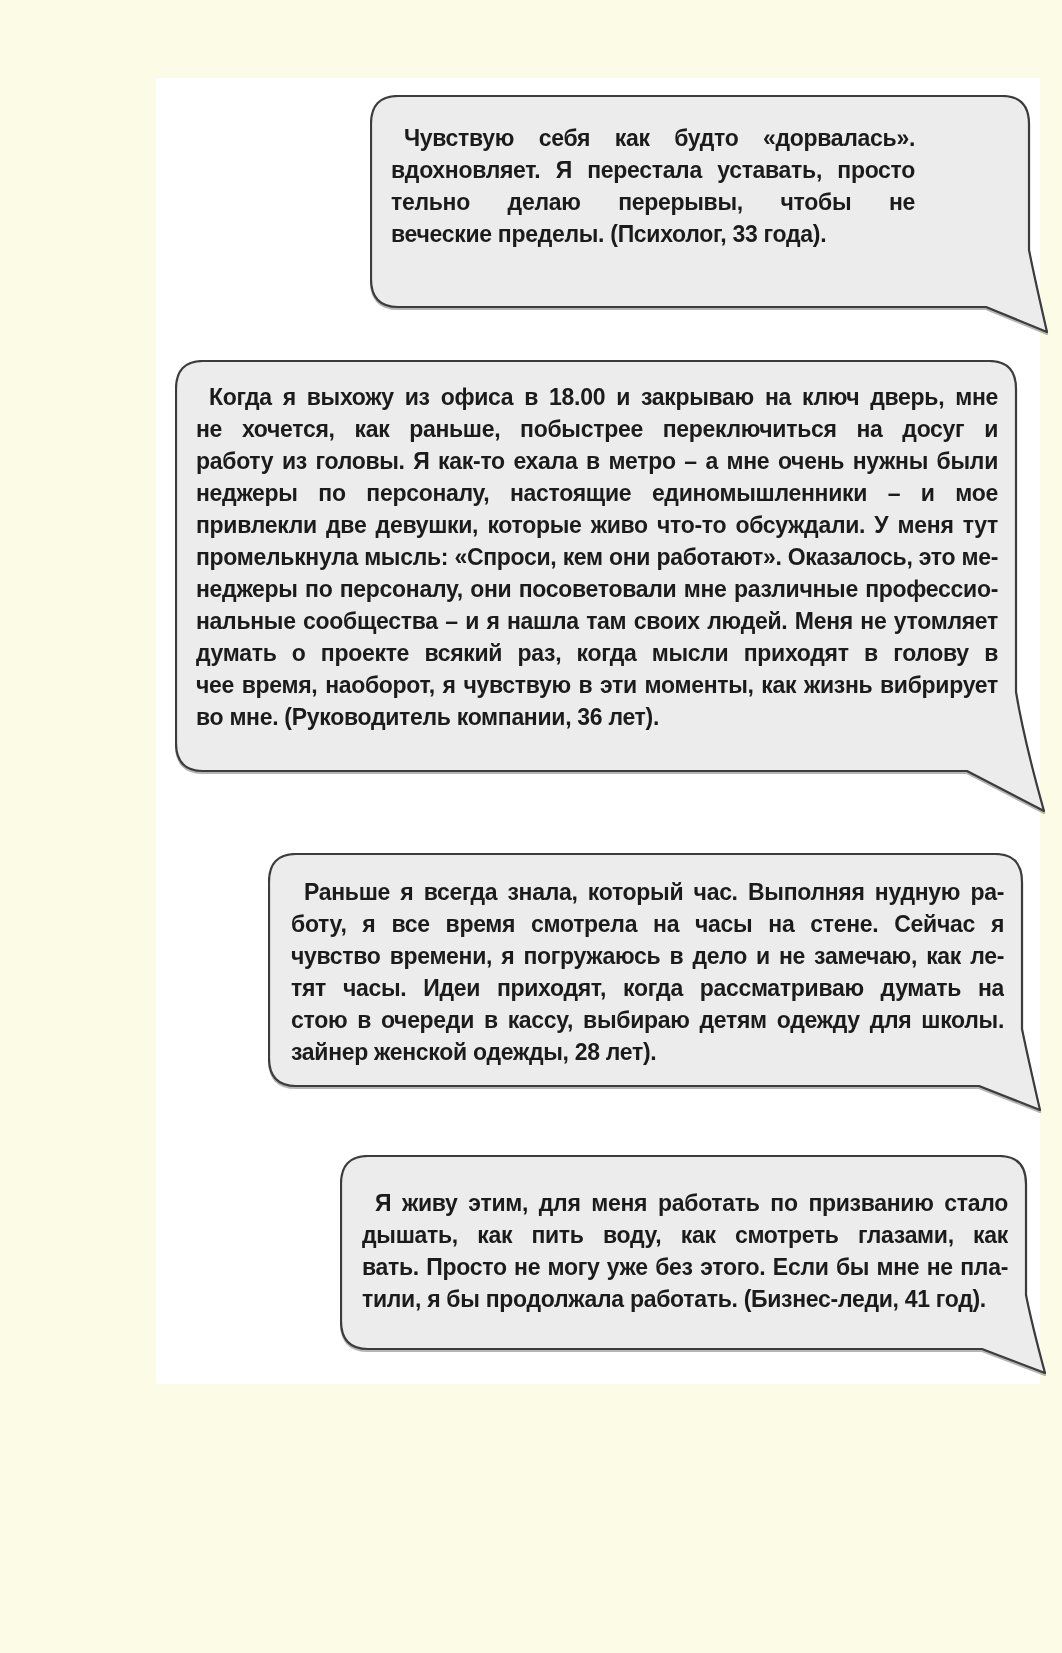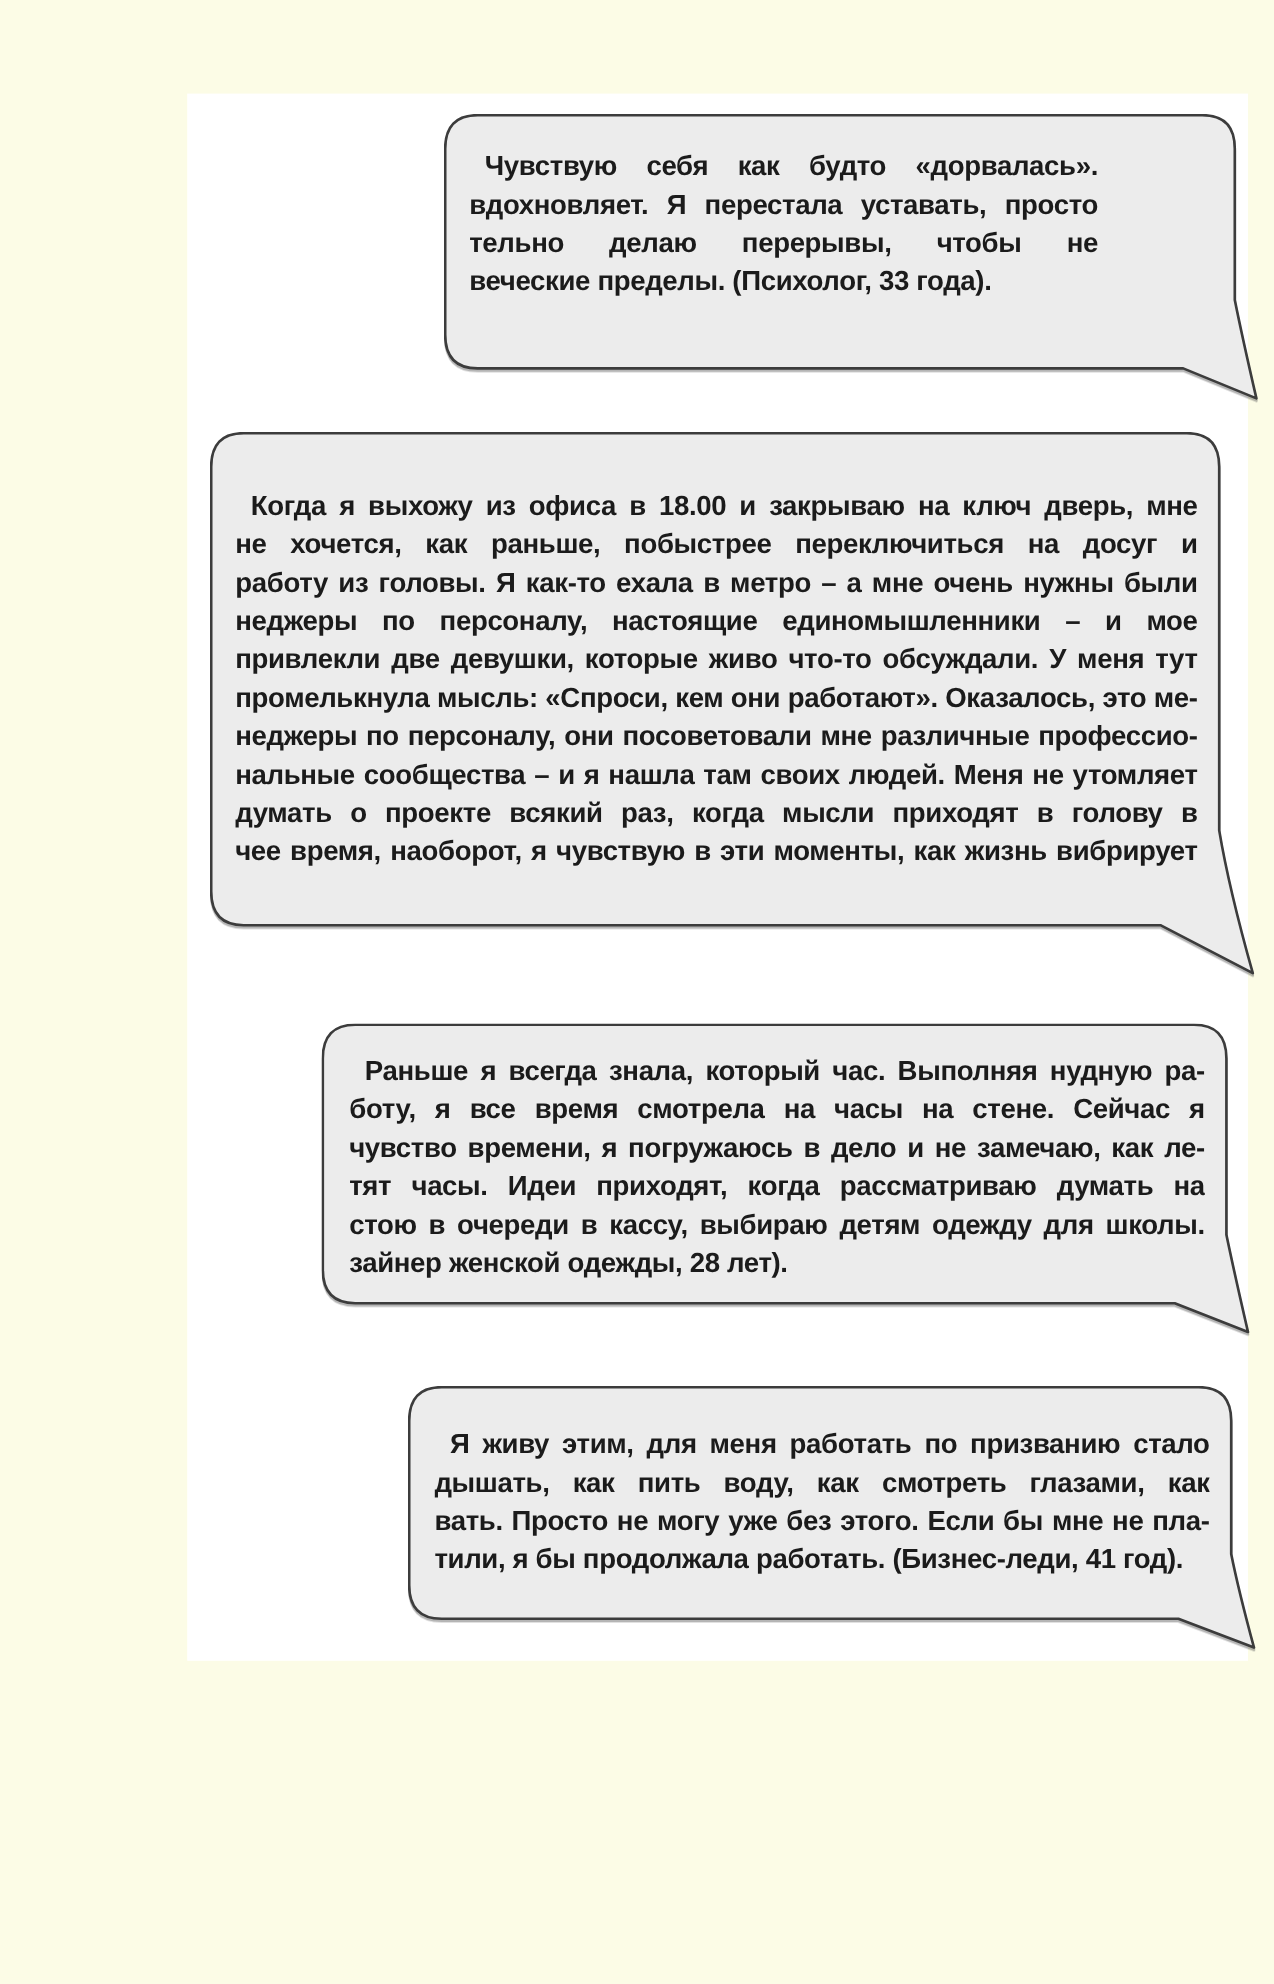--- a/index.html
+++ b/index.html
@@ -68,31 +68,32 @@
       <div class="line">вдохновляет. Я перестала уставать, просто принуди-</div>
       <div class="line">тельно делаю перерывы, чтобы не вышагнуть за чело-</div>
       <div class="line last">веческие пределы. (Психолог, 33 года).</div>
     </div>
 </div>
 
 <div class="bubble" style="left:175px;top:360px;width:872px;height:456px;">
   <svg class="bubble-svg" width="872" height="456" viewBox="0 0 872 456">
     <path class="bubble-shape" d="M 28,1 L 814,1 Q 841,1 841,29 L 841,332 Q 849,380 869,451 L 792,411 L 28,411 Q 1,411 1,383 L 1,29 Q 1,1 28,1 Z"></path>
   </svg>
-  <div class="bubble-text" style="width:842px;height:412px;padding:45px 19px 0 21px;">
+  <div class="bubble-text" style="width:842px;height:412px;padding:21px 19px 0 21px;">
       <div class="line first">Когда я выхожу из офиса в 18.00 и закрываю на ключ дверь, мне</div>
       <div class="line">не хочется, как раньше, побыстрее переключиться на досуг и выбросить</div>
       <div class="line">работу из головы. Я как-то ехала в метро – а мне очень нужны были ме-</div>
       <div class="line">неджеры по персоналу, настоящие единомышленники – и мое внимание</div>
       <div class="line">привлекли две девушки, которые живо что-то обсуждали. У меня тут же</div>
       <div class="line">промелькнула мысль: «Спроси, кем они работают». Оказалось, это ме-</div>
       <div class="line">неджеры по персоналу, они посоветовали мне различные профессио-</div>
       <div class="line">нальные сообщества – и я нашла там своих людей. Меня не утомляет</div>
       <div class="line">думать о проекте всякий раз, когда мысли приходят в голову в нерабо-</div>
       <div class="line">чее время, наоборот, я чувствую в эти моменты, как жизнь вибрирует</div>
+      <div class="line last">во мне. (Руководитель компании, 36 лет).</div>
     </div>
 </div>
 
 <div class="bubble" style="left:268px;top:853px;width:775px;height:261px;">
   <svg class="bubble-svg" width="775" height="261" viewBox="0 0 775 261">
     <path class="bubble-shape" d="M 28,1 L 727,1 Q 754,1 754,29 L 754,176 Q 760,205 772,257 L 711,233 L 28,233 Q 1,233 1,205 L 1,29 Q 1,1 28,1 Z"></path>
   </svg>
   <div class="bubble-text" style="width:755px;height:286px;padding:23px 19px 0 23px;border-radius:19px;">
       <div class="line first">Раньше я всегда знала, который час. Выполняя нудную ра-</div>
       <div class="line">боту, я все время смотрела на часы на стене. Сейчас я потеряла</div>

